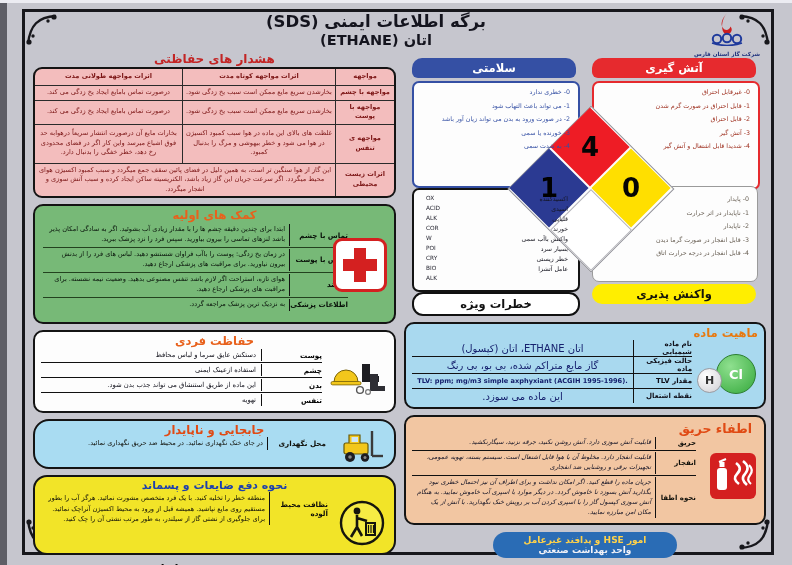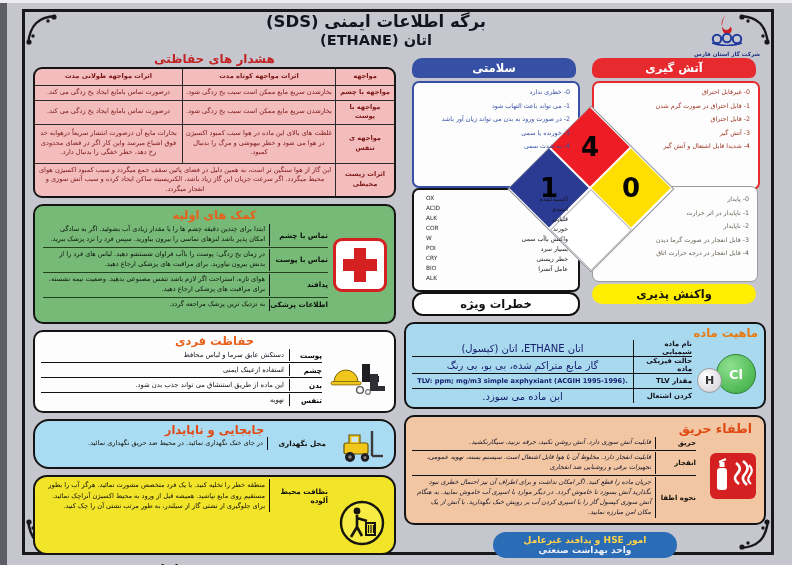--- a/index.html
+++ b/index.html
@@ -37,34 +37,34 @@
   .wrow.tall .wcell{min-height:34px;}
   .wrow.env .wcell{min-height:27px;}
 
   .sec{position:relative;border:2px solid #141414;margin-top:6px;padding:2px 6px 4px;direction:rtl;}
   .sec-aid{background:#77b977;border-radius:10px;min-height:110px;}
   .aid-title{color:#e8611c;font-size:11.5px;margin-bottom:1px;}
   .cross-icon{position:absolute;right:7px;top:32px;width:48px;height:48px;background:#fff;
               border:3px solid #d42020;border-radius:9px;}
   .cross-icon .v{position:absolute;left:18px;top:7px;width:12px;height:34px;background:#d42020;}
   .cross-icon .h{position:absolute;left:7px;top:18px;width:34px;height:12px;background:#d42020;}
-  .aid-rows{margin-left:2px;margin-right:60px;}
+  .aid-rows{margin-left:2px;margin-right:40px;}
   .aid-row{display:flex;border-top:1px solid #23421f;padding:1px 0;}
   .aid-row:first-child{border-top:none;}
   .aid-label{width:58px;font-weight:bold;font-size:7.2px;color:#0a120a;border-left:1.2px solid #111;
              display:flex;align-items:center;}
   .aid-text{flex:1;font-size:6.6px;color:#0a150c;text-align:right;padding:1px 4px;line-height:1.5;}
 
   .sec-ppe{background:#fdfdfd;border-radius:10px;min-height:72px;}
   .ppe-title{color:#e8611c;font-size:11.5px;}
   .ppe-img{position:absolute;right:8px;top:26px;width:56px;height:38px;}
   .ppe-rows{margin-right:66px;}
   .ppe-row{display:flex;border-bottom:1px solid #111;padding:1px 0;min-height:12px;}
   .ppe-row:last-child{border-bottom:none;}
-  .ppe-label{width:32px;font-weight:bold;font-size:7.2px;border-left:1.2px solid #111;display:flex;align-items:center;}
+  .ppe-label{width:32px;font-weight:bold;font-size:7.2px;border-left:1.2px solid #111;display:flex;align-items:center;padding-left:28px;}
   .ppe-text{flex:1;font-size:6.8px;color:#10101a;text-align:right;padding:1px 5px;display:flex;align-items:center;}
 
   .sec-handle{background:#a9dcf2;border-radius:16px;min-height:40px;}
   .handle-title{color:#e04a14;font-size:11.5px;}
   .fork-img{position:absolute;right:6px;top:5px;width:52px;height:40px;}
   .handle-rows{margin-right:62px;}
 
   .sec-waste{background:#f2e428;border-radius:14px;min-height:70px;}
   .waste-title{color:#1c3fae;font-size:11px;}
   .litter-img{position:absolute;right:8px;top:22px;width:48px;height:48px;}
@@ -300,20 +300,21 @@
       </div>
       <div class="handle-rows">
         <div class="gen-row">
           <div class="gen-label">محل نگهداری</div>
           <div class="gen-text">در جای خنک نگهداری نمائید. در محیط ضد حریق نگهداری نمائید.</div>
         </div>
       </div>
     </div>
 
     <div class="sec sec-waste">
+      <div class="sec-title waste-title">نحوه دفع ضایعات و پسماند</div>
       <div class="litter-img">
         <svg viewBox="0 0 48 48" width="48" height="48">
           <circle cx="24" cy="24" r="21" fill="#f6ec44" stroke="#15150d" stroke-width="2.4"></circle>
           <circle cx="19" cy="12" r="3.4" fill="#15150d"></circle>
           <path d="M19 16 L19 28 M19 19 L29 22 M19 28 L13 38 M19 28 L24 37" stroke="#15150d" stroke-width="2.6" fill="none"></path>
           <rect x="28" y="24" width="9" height="12" fill="none" stroke="#15150d" stroke-width="2"></rect>
           <line x1="30.5" y1="26" x2="30.5" y2="34" stroke="#15150d" stroke-width="1.2"></line>
           <line x1="33" y1="26" x2="33" y2="34" stroke="#15150d" stroke-width="1.2"></line>
           <line x1="35.5" y1="26" x2="35.5" y2="34" stroke="#15150d" stroke-width="1.2"></line>
         </svg>
@@ -435,21 +436,21 @@
         </div>
         <div class="mat-row">
           <div class="mat-label">حالت فیزیکی ماده</div>
           <div class="mat-value">گاز مایع متراکم شده، بی بو، بی رنگ</div>
         </div>
         <div class="mat-row">
           <div class="mat-label">مقدار TLV</div>
           <div class="mat-value ltr">TLV: ppm; mg/m3 simple axphyxiant (ACGIH 1995-1996).</div>
         </div>
         <div class="mat-row">
-          <div class="mat-label">کردن اشتعال</div>
+          <div class="mat-label">نقطه اشتعال</div>
           <div class="mat-value">این ماده می سوزد.</div>
         </div>
       </div>
     </div>
 
     <div class="sec sec-fire">
       <div class="sec-title fire-title" style="text-align:right;padding-right:6px;">اطفاء حریق</div>
       <div class="ext-img">
         <svg viewBox="0 0 46 46" width="46" height="46">
           <rect x="7" y="15" width="10" height="22" rx="3" fill="#ffffff"></rect>

